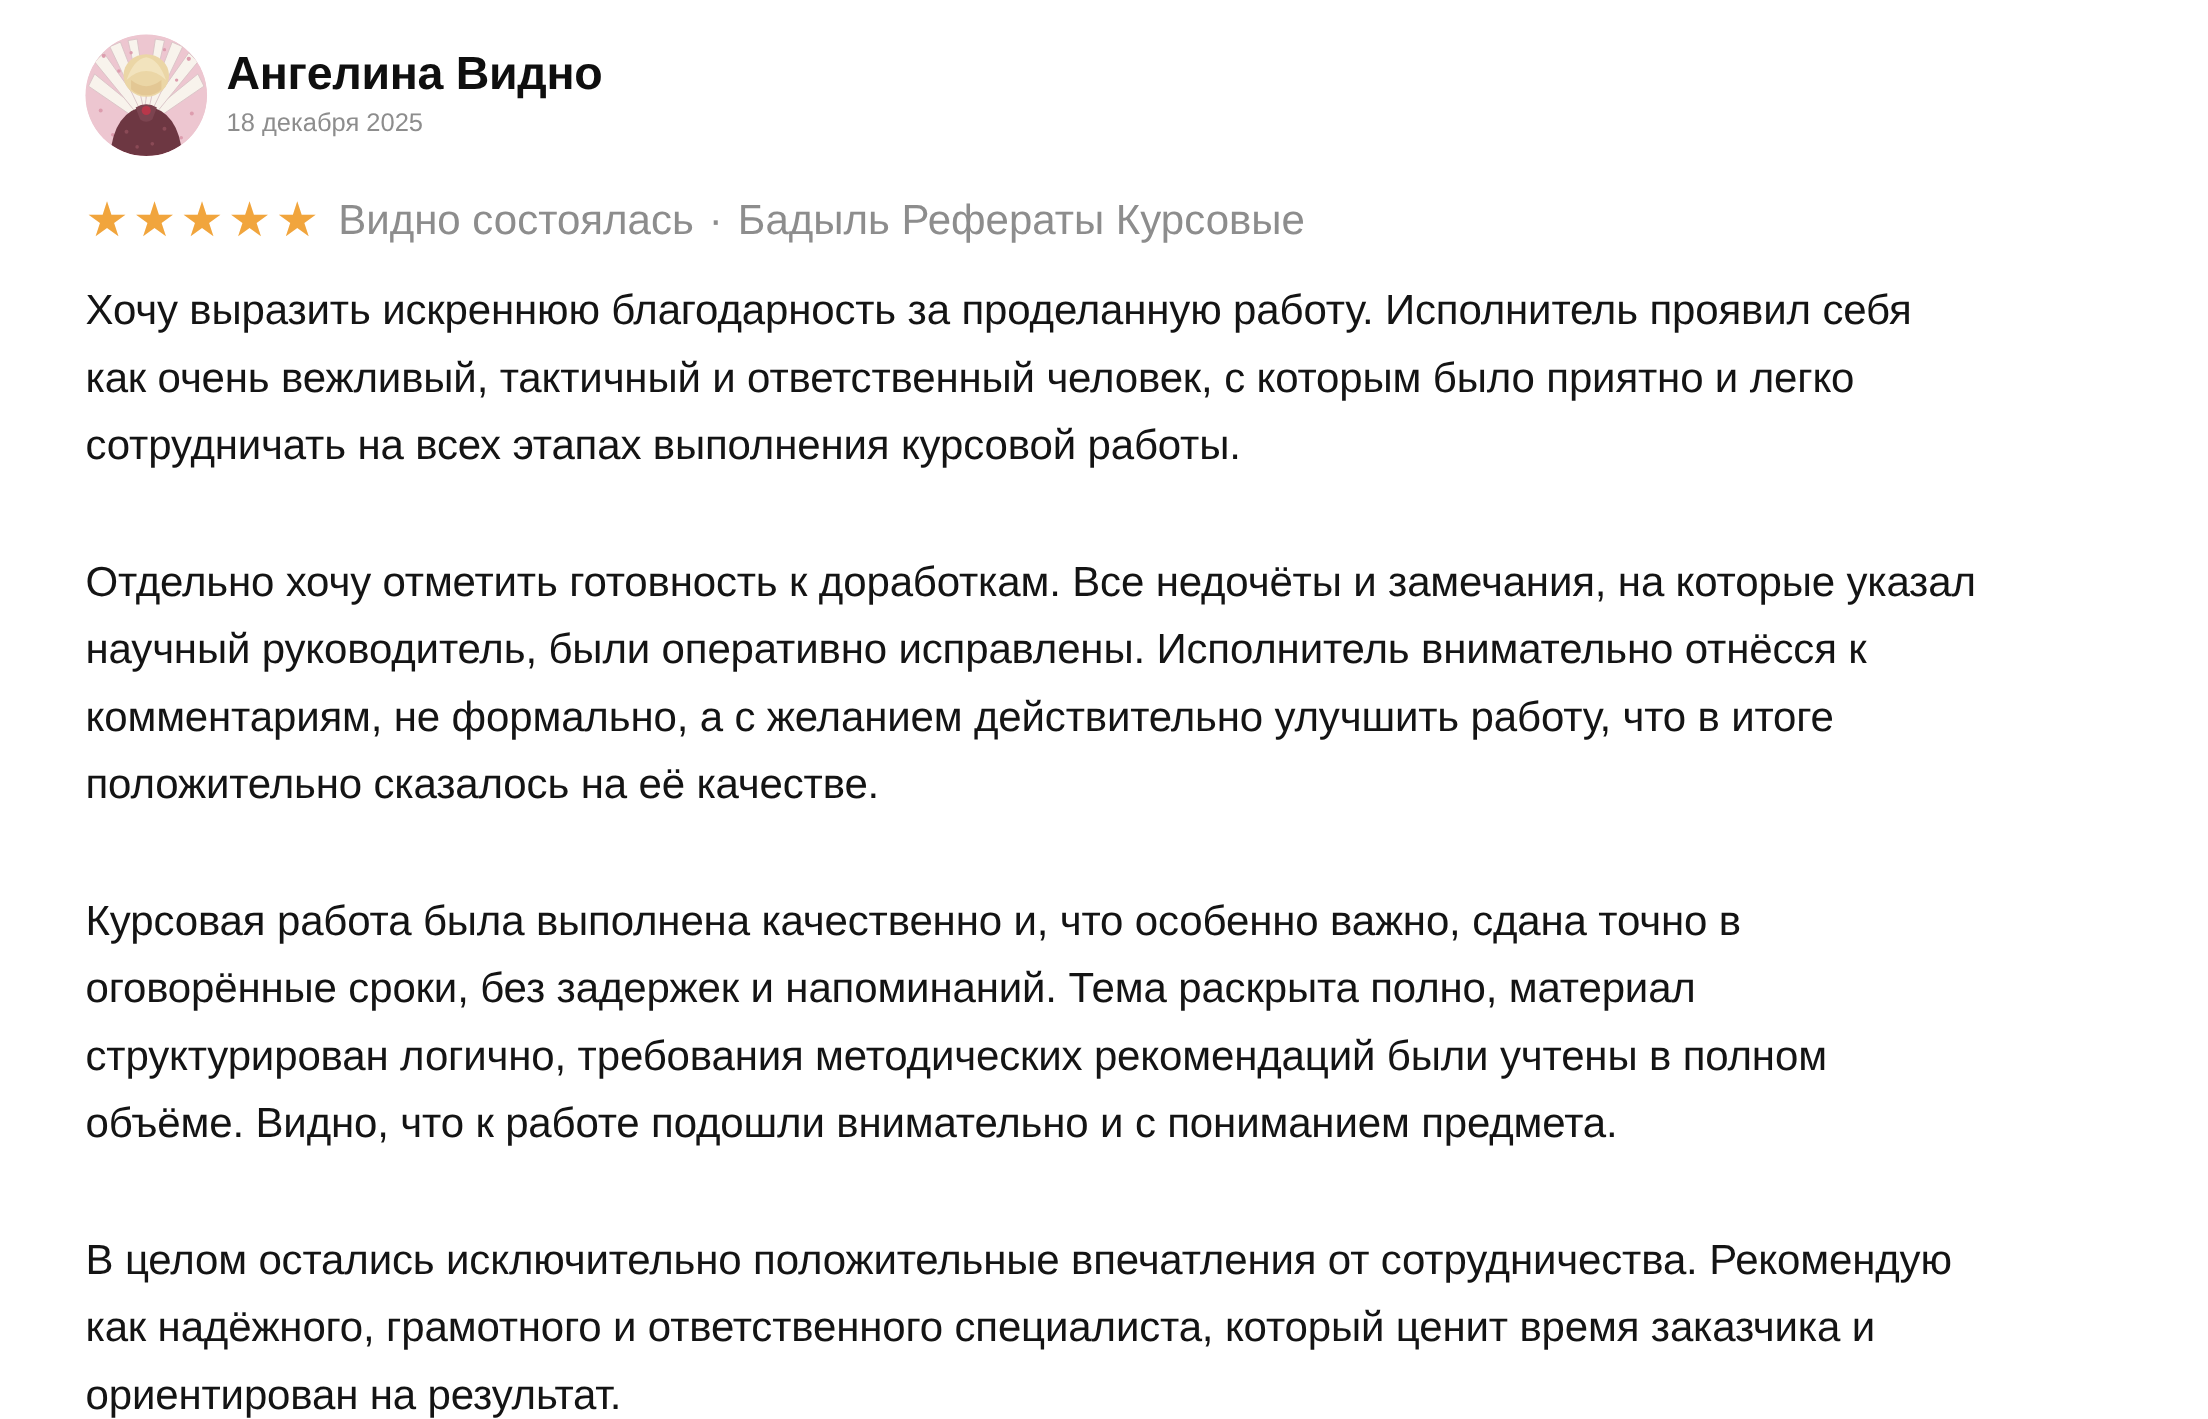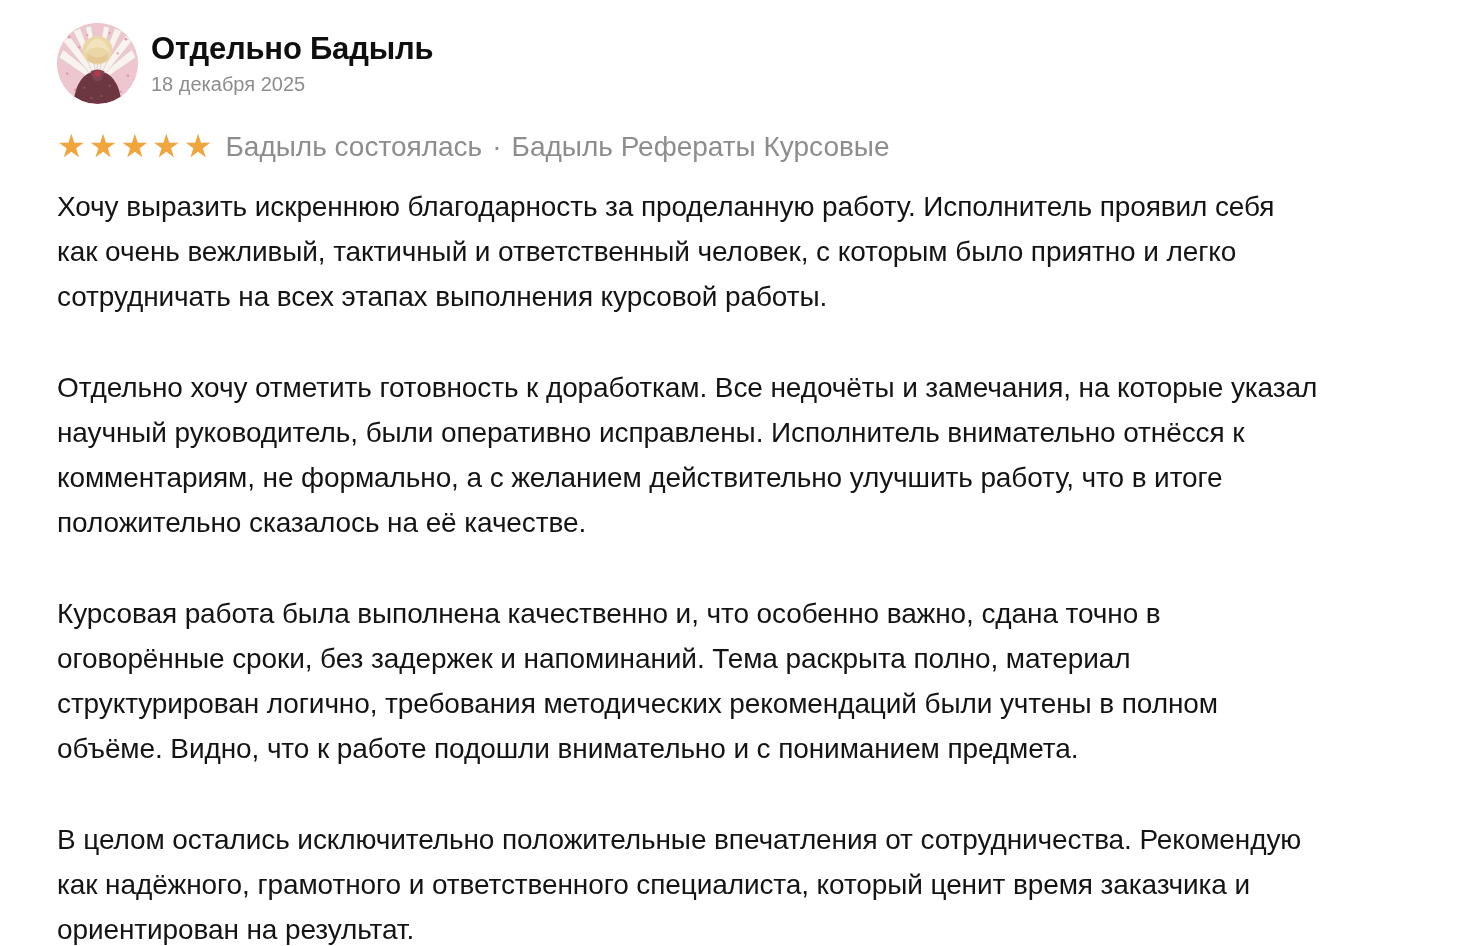--- a/index.html
+++ b/index.html
@@ -40,21 +40,21 @@
   }
   .author-name{
     font-size:31px;
     font-weight:700;
     color:#0F0F0F;
     letter-spacing:-0.2px;
     line-height:1.15;
   }
   .review-date{
     margin-top:5px;
-    font-size:20px;
+    font-size:17px;
     color:var(--muted);
     line-height:1.2;
   }
   .rating-row{
     margin-top:26px;
     display:flex;
     align-items:center;
     font-size:28px;
     color:var(--muted);
     line-height:1.2;
@@ -137,28 +137,28 @@
           <g fill="#8A4A56">
             <circle cx="27" cy="64" r="1.3"></circle>
               <circle cx="52" cy="62" r="1.3"></circle>
             <circle cx="44" cy="72" r="1.2"></circle>
               <circle cx="34" cy="74" r="1.2"></circle>
           </g>
         </g>
       </svg>
     </div>
     <div class="author-block">
-      <div class="author-name">Отдельно Бадыль</div>
+      <div class="author-name">Ангелина Видно</div>
       <div class="review-date">18 декабря 2025</div>
     </div>
   </div>
 
   <div class="rating-row">
     <span class="stars">★★★★★</span>
-    <span>Бадыль состоялась</span>
+    <span>Видно состоялась</span>
     <span class="deal-separator">·</span>
     <span>Бадыль Рефераты Курсовые</span>
   </div>
 
   <div class="review-body">
     <p>Хочу выразить искреннюю благодарность за проделанную работу. Исполнитель проявил себя как очень вежливый, тактичный и ответственный человек, с которым было приятно и легко сотрудничать на всех этапах выполнения курсовой работы.</p>
     <p>Отдельно хочу отметить готовность к доработкам. Все недочёты и замечания, на которые указал научный руководитель, были оперативно исправлены. Исполнитель внимательно отнёсся к комментариям, не формально, а с желанием действительно улучшить работу, что в итоге положительно сказалось на её качестве.</p>
     <p>Курсовая работа была выполнена качественно и, что особенно важно, сдана точно в оговорённые сроки, без задержек и напоминаний. Тема раскрыта полно, материал структурирован логично, требования методических рекомендаций были учтены в полном объёме. Видно, что к работе подошли внимательно и с пониманием предмета.</p>
     <p>В целом остались исключительно положительные впечатления от сотрудничества. Рекомендую как надёжного, грамотного и ответственного специалиста, который ценит время заказчика и ориентирован на результат.</p>
   </div>

